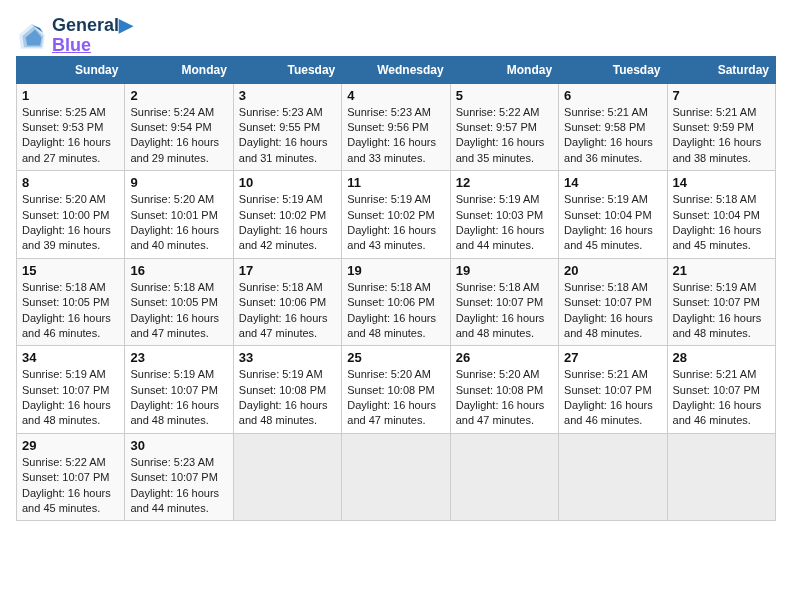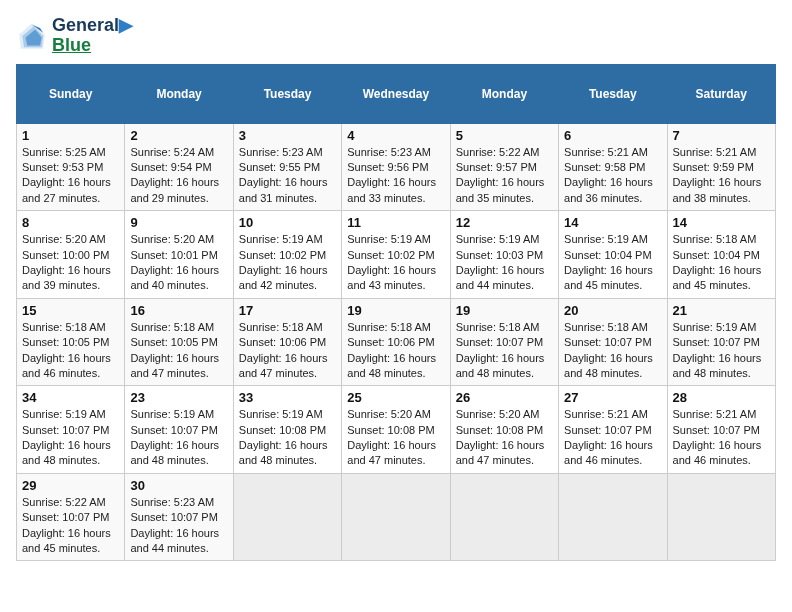--- a/index.html
+++ b/index.html
@@ -7,21 +7,21 @@
       font-family: Arial, sans-serif;
       background: #fff;
       width: 792px;
       min-height: 612px;
       padding: 16px;
     }
     .header-area {
       display: flex;
       justify-content: space-between;
       align-items: flex-end;
-      margin-bottom: 8px;
+      margin-bottom: 0;
     }
     .logo {
       display: flex;
       align-items: center;
       gap: 4px;
     }
     .logo-text {
       font-size: 18px;
       font-weight: bold;
       color: #1a3a5c;
@@ -47,22 +47,22 @@
       color: #444;
     }
     table {
       width: 100%;
       border-collapse: collapse;
       font-size: 10px;
     }
     thead tr th {
       background-color: #2e6da4;
       color: #fff;
-      text-align: center;
-      padding: 22px 6px;
+      text-align: right;
+      padding: 6px 6px;
       font-size: 12px;
       font-weight: bold;
       border: 1px solid #2e6da4;
     }
     tbody tr td {
       border: 1px solid #ccc;
       vertical-align: top;
       padding: 4px 5px;
       height: 80px;
       width: 108px;
@@ -92,21 +92,21 @@
 <div class="header-area">
   <div class="logo">
     <svg class="logo-icon" viewBox="0 0 40 40">
       <polygon points="20,4 36,18 34,36 6,36 4,18" fill="#2e7ec7" opacity="0.15"></polygon>
       <polygon points="22,8 34,20 32,34 10,34 8,20" fill="#2e7ec7" opacity="0.3"></polygon>
       <polygon points="24,12 32,22 30,32 14,32 12,22" fill="#2e7ec7" opacity="0.6"></polygon>
       <polygon points="20,6 34,16 30,10 20,6" fill="#2e7ec7"></polygon>
     </svg>
     <div class="logo-text">
       <div>General<span>▶</span></div>
-      <div style="color:#15803d;text-decoration:underline;">Blue</div>
+      <div style="color:#8b5cf6;text-decoration:underline;">Blue</div>
     </div>
   </div>
   <div class="title-area">
     <div class="month-title"></div>
     <div class="location-title"></div>
   </div>
 </div>
 
 <table>
   <thead>

